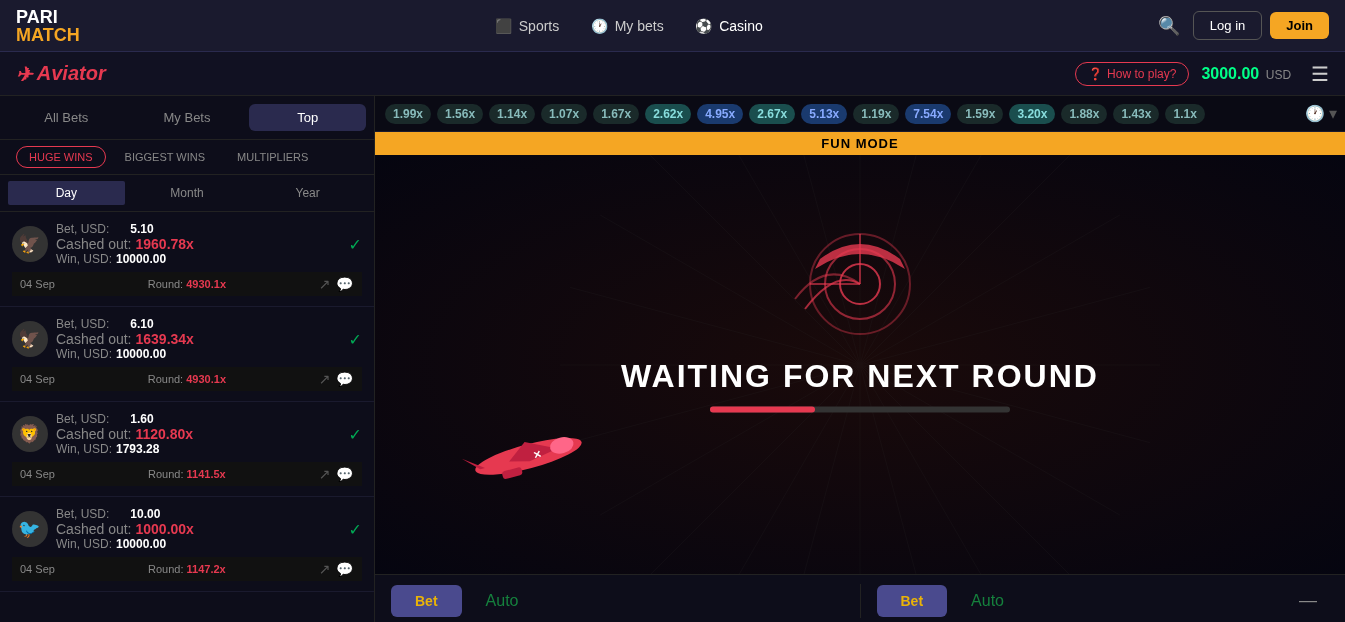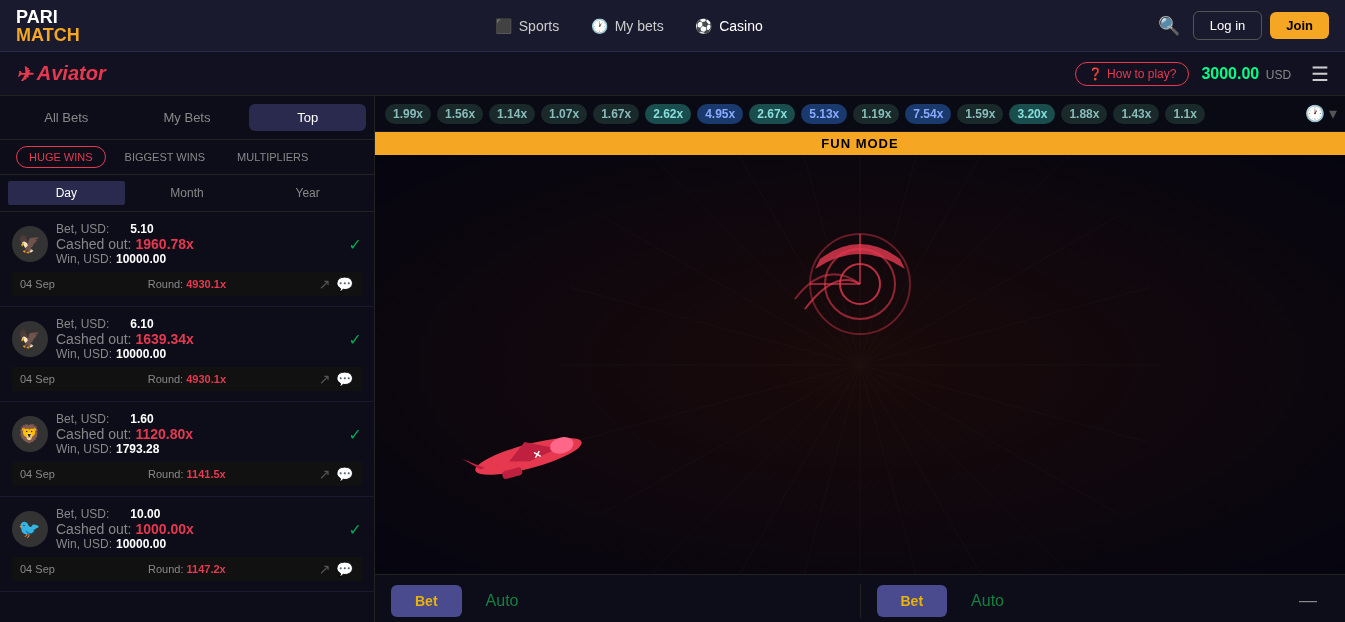--- a/index.html
+++ b/index.html
@@ -544,20 +544,26 @@
           <line x1="70" y1="15" x2="70" y2="65" stroke="#e63950" stroke-width="2" opacity="0.6"></line>
           <line x1="20" y1="65" x2="70" y2="65" stroke="#e63950" stroke-width="2" opacity="0.6"></line>
 
           <path d="M30 40 Q70 10 110 40 L115 50 Q70 20 25 50 Z" fill="#e63950" opacity="0.8"></path>
 
           <path d="M5 80 Q35 40 70 65" fill="none" stroke="#e63950" stroke-width="2" opacity="0.5"></path>
           <path d="M15 90 Q45 50 70 65" fill="none" stroke="#e63950" stroke-width="2" opacity="0.7"></path>
         </svg>
       </div>
 
+      <div class="waiting-text" style="top: 55%; transform: translateY(-50%);">
+        <div class="waiting-title">WAITING FOR NEXT ROUND</div>
+        <div class="progress-bar-container">
+          <div class="progress-bar-fill"></div>
+        </div>
+      </div>
 
       <div class="plane-bottom">
         <svg width="130" height="80" viewBox="0 0 130 80">
           <g transform="translate(20,40) rotate(-15)">
 
             <ellipse cx="50" cy="20" rx="55" ry="12" fill="#e63950"></ellipse>
 
             <path d="M30 20 L50 5 L80 20 L50 25 Z" fill="#c02040"></path>
 
             <path d="M0 20 L-15 5 L5 20 Z" fill="#c02040"></path>

